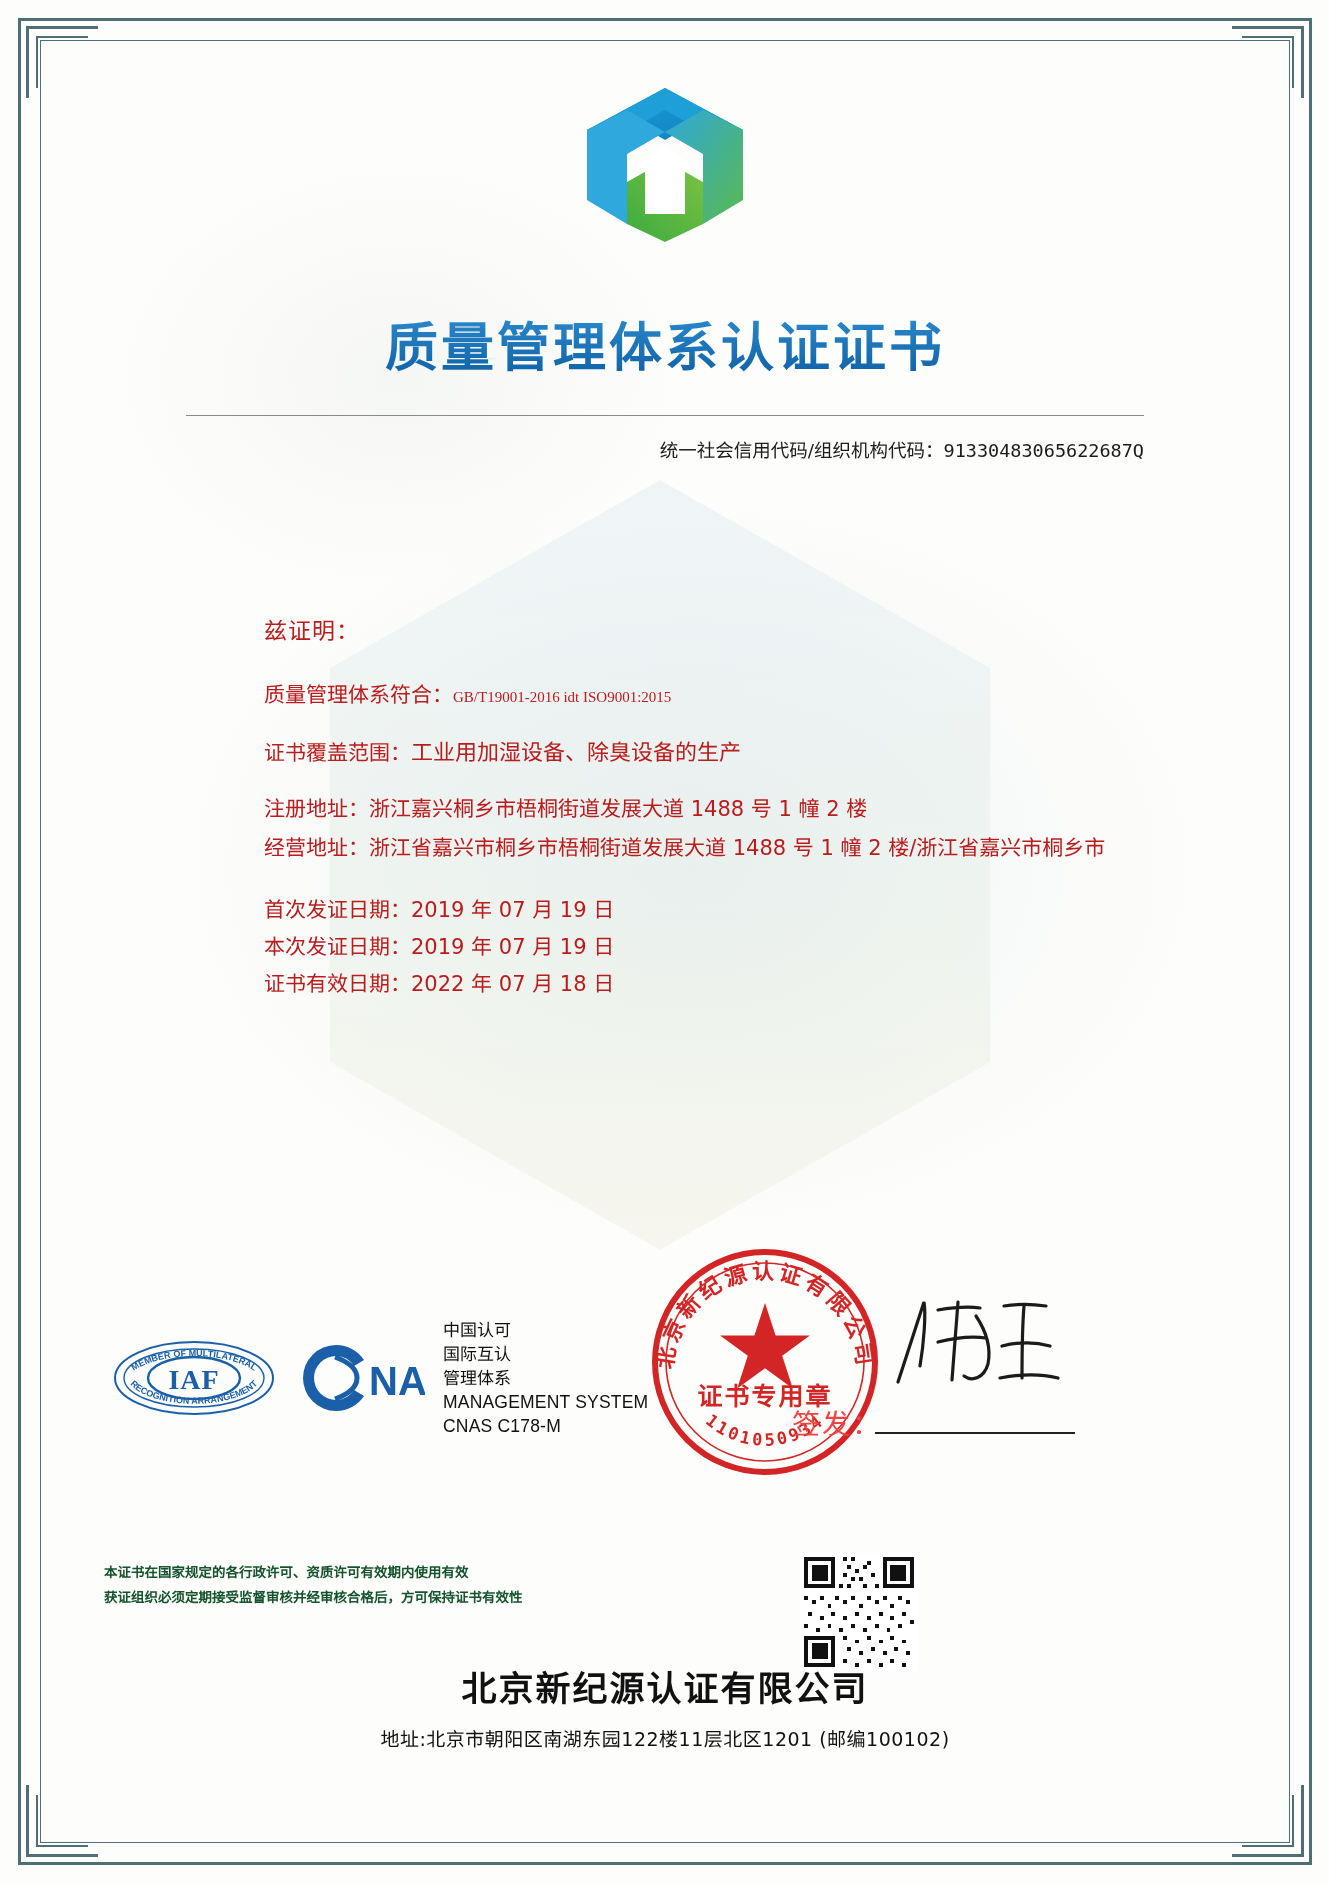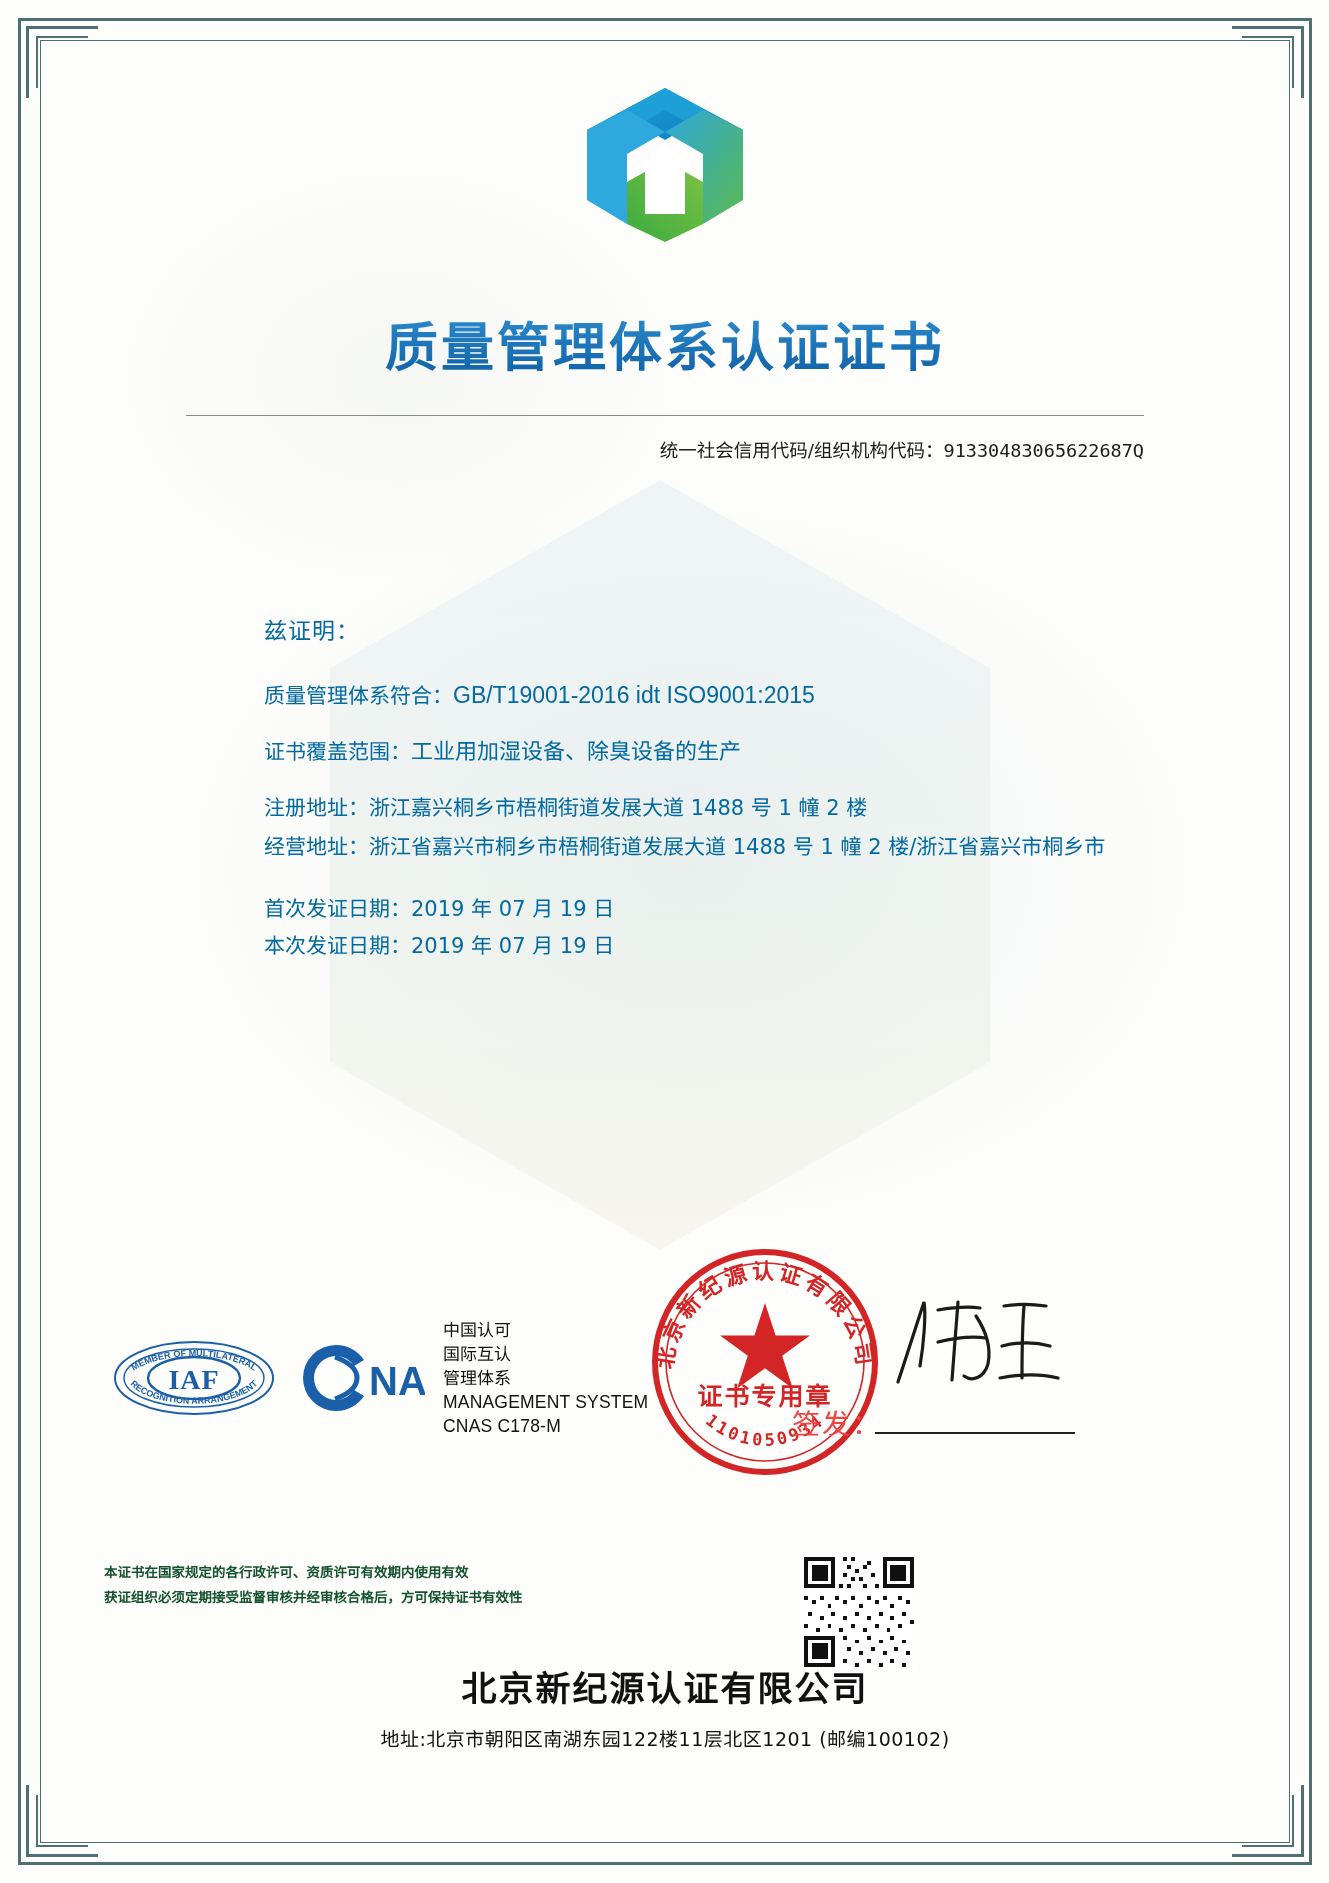--- a/index.html
+++ b/index.html
@@ -136,21 +136,21 @@
   .cert-numbers .label {
     font-family: "DejaVu Sans", "Liberation Sans", sans-serif;
   }
 
   
   .body-block {
     position: absolute;
     left: 264px;
     top: 612px;
     width: 900px;
-    color: #0369a1;
+    color: #b91c1c;
   }
   .lead {
     font-family: "DejaVu Sans", "Liberation Sans", sans-serif;
     font-size: 23px;
     letter-spacing: 1px;
     margin-bottom: 30px;
   }
   .org-name {
     font-family: "DejaVu Sans", "Liberation Sans", sans-serif;
     font-size: 33px;
@@ -158,22 +158,22 @@
     letter-spacing: 1.5px;
     margin-bottom: 32px;
   }
   .row {
     font-family: "DejaVu Sans", "Liberation Sans", sans-serif;
     font-size: 21px;
     line-height: 38px;
     margin-bottom: 18px;
   }
   .row .mono {
-    font-family: Liberation Sans, sans-serif;
-    font-size: 23px;
+    font-family: Liberation Serif, serif;
+    font-size: 15px;
     margin-top: 46px;
   }
   .scope-value {
     font-weight: normal;
     font-size: 22px;
   }
   .addr-block { margin-bottom: 24px; }
   .addr-block .row { margin-bottom: 0; line-height: 39px; }
   .dates .row { margin-bottom: 0; line-height: 37px; }
 
@@ -379,20 +379,23 @@
         <span>经营地址：</span><span>浙江省嘉兴市桐乡市梧桐街道发展大道 1488 号 1 幢 2 楼/浙江省嘉兴市桐乡市</span>
       </div>
     </div>
 
     <div class="dates">
       <div class="row">
         <span>首次发证日期：</span><span>2019 年 07 月 19 日</span>
       </div>
       <div class="row">
         <span>本次发证日期：</span><span>2019 年 07 月 19 日</span>
+      </div>
+      <div class="row">
+        <span>证书有效日期：</span><span>2022 年 07 月 18 日</span>
       </div>
     </div>
   </div>
 
   <div class="marks">
     <svg class="iaf-logo" viewBox="0 0 165 78">
       <ellipse cx="82" cy="39" rx="79" ry="36" fill="none" stroke="#1a5fa8" stroke-width="2"></ellipse>
       <ellipse cx="82" cy="39" rx="70" ry="29" fill="none" stroke="#1a5fa8" stroke-width="1.4"></ellipse>
       <ellipse cx="82" cy="39" rx="46" ry="21" fill="none" stroke="#1a5fa8" stroke-width="2.4"></ellipse>
       <path id="arcTop" d="M14 40 A70 30 0 0 1 150 40" fill="none"></path>

